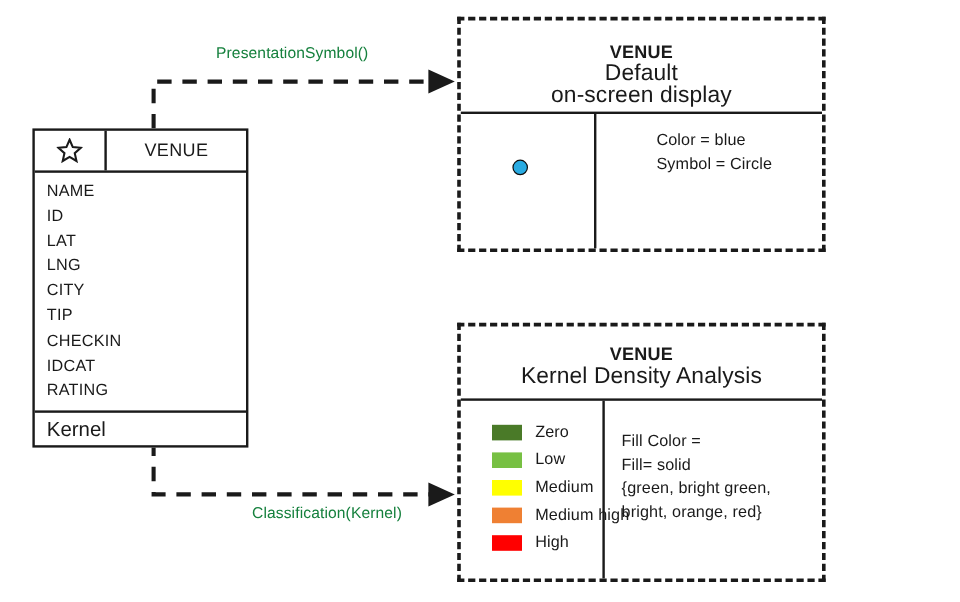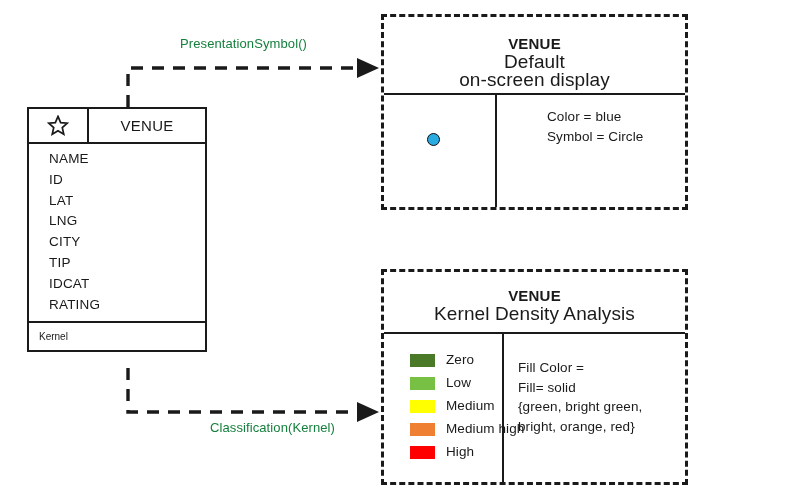--- a/index.html
+++ b/index.html
@@ -57,35 +57,35 @@
   }
   .class-header-name {
     flex: 1;
     display: flex;
     align-items: center;
     justify-content: center;
     font-size: 15px;
     letter-spacing: 0.3px;
   }
   .class-attrs {
-    padding: 5px 0 6px 20px;
+    padding: 5px 0 6px 10px;
     border-bottom: 2px solid #1a1a1a;
   }
   .class-attrs .attr {
     font-size: 13.5px;
     line-height: 20.8px;
     letter-spacing: 0.2px;
   }
   .class-ops {
     padding: 6px 0 7px 10px;
     height: 27px;
     box-sizing: border-box;
   }
   .class-ops .op {
-    font-size: 10px;
+    font-size: 17px;
     line-height: 15px;
   }
 
   
   .pres-box {
     position: absolute;
     border: 3px dashed #1a1a1a;
     background: #ffffff;
     box-sizing: border-box;
   }
@@ -225,20 +225,21 @@
       <div class="class-header-name">VENUE</div>
     </div>
 
     <div class="class-attrs">
       <div class="attr">NAME</div>
       <div class="attr">ID</div>
       <div class="attr">LAT</div>
       <div class="attr">LNG</div>
       <div class="attr">CITY</div>
       <div class="attr">TIP</div>
+      <div class="attr">CHECKIN</div>
       <div class="attr">IDCAT</div>
       <div class="attr">RATING</div>
     </div>
 
     <div class="class-ops">
       <div class="op">Kernel</div>
     </div>
   </div>
 
   <div class="pres-box" id="pres-display">

